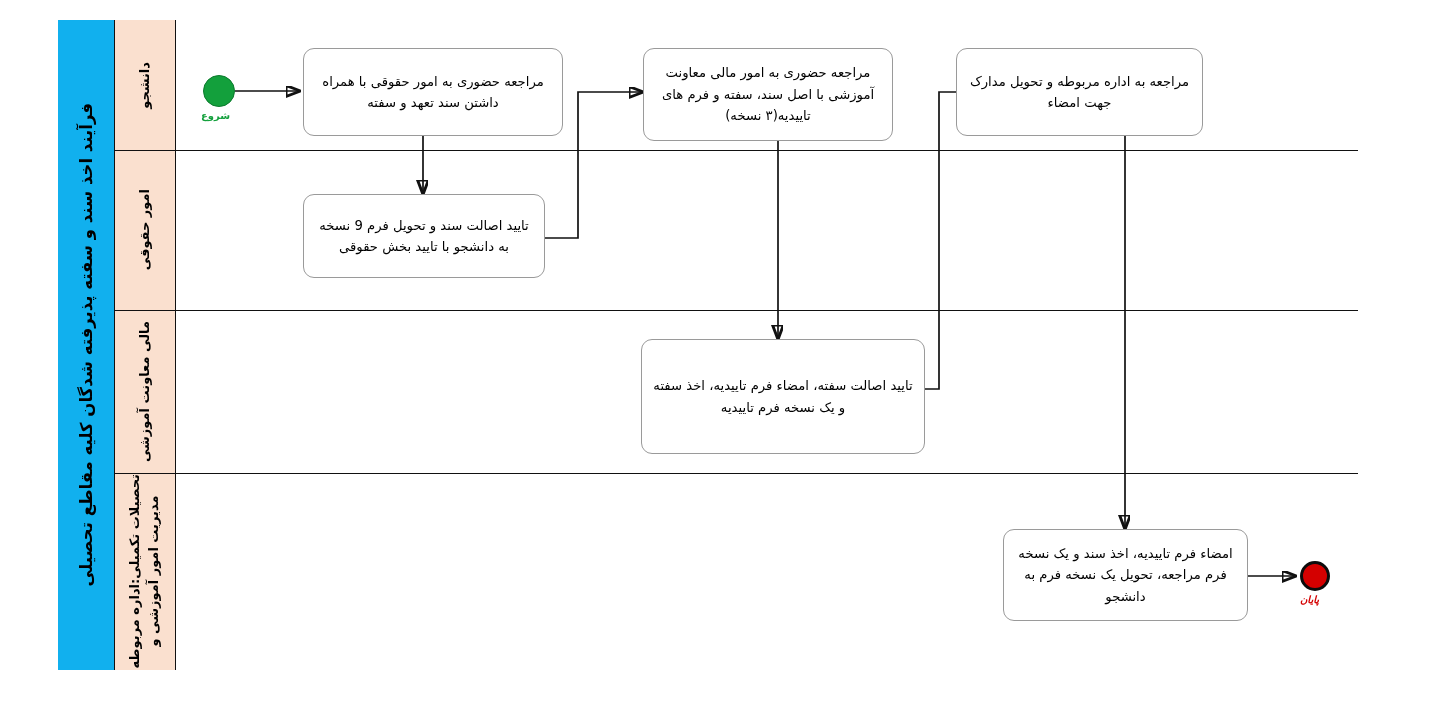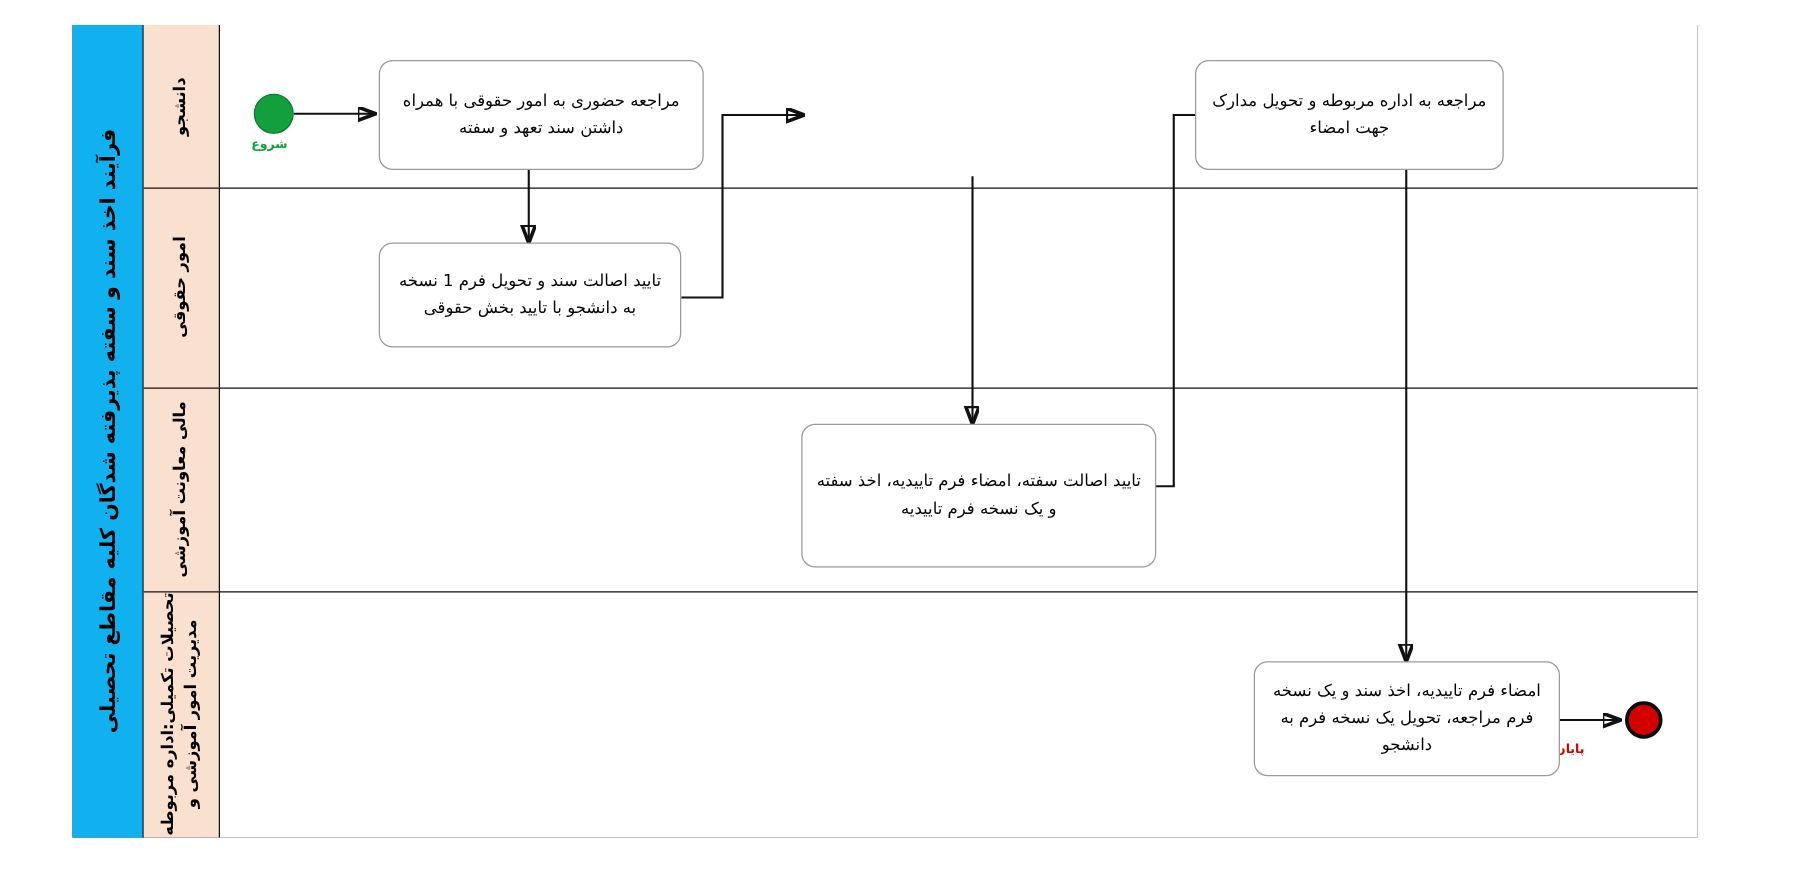--- a/index.html
+++ b/index.html
@@ -107,26 +107,27 @@
 
     <path d="M1125,136 L1125,529" marker-end="url(#arrow)"></path>
 
     <path d="M1248,576 L1296,576" marker-end="url(#arrow)"></path>
   </svg>
 
   <div class="start-ev" style="left:203px;top:75px;"></div>
   <div class="ev-label start" style="left:201px;top:110px;">شروع</div>
 
   <div class="end-ev" style="left:1300px;top:561px;"></div>
-  <div class="ev-label end" style="left:1244px;top:594px;">پایان</div>
+  <div class="ev-label end" style="left:1300px;top:594px;font-style:italic;">پایان</div>
 
   <div class="task" style="left:303px;top:48px;width:260px;height:88px;">مراجعه حضوری به امور حقوقی با همراه داشتن سند تعهد و سفته</div>
 
+  <div class="task" style="left:643px;top:48px;width:250px;height:93px;">مراجعه حضوری به امور مالی معاونت آموزشی با اصل سند، سفته و فرم های تاییدیه(۳ نسخه)</div>
 
   <div class="task" style="left:956px;top:48px;width:247px;height:88px;">مراجعه به اداره مربوطه و تحویل مدارک جهت امضاء</div>
 
-  <div class="task" style="left:303px;top:194px;width:242px;height:84px;">تایید اصالت سند و تحویل فرم 1 نسخه به دانشجو با تایید بخش حقوقی</div>
+  <div class="task" style="left:303px;top:194px;width:242px;height:84px;">تایید اصالت سند و تحویل فرم 9 نسخه به دانشجو با تایید بخش حقوقی</div>
 
   <div class="task" style="left:641px;top:339px;width:284px;height:115px;">تایید اصالت سفته، امضاء فرم تاییدیه، اخذ سفته و یک نسخه فرم تاییدیه</div>
 
   <div class="task" style="left:1003px;top:529px;width:245px;height:92px;">امضاء فرم تاییدیه، اخذ سند و یک نسخه فرم مراجعه، تحویل یک نسخه فرم به دانشجو</div>
 
 </div>
 
 </body></html>

